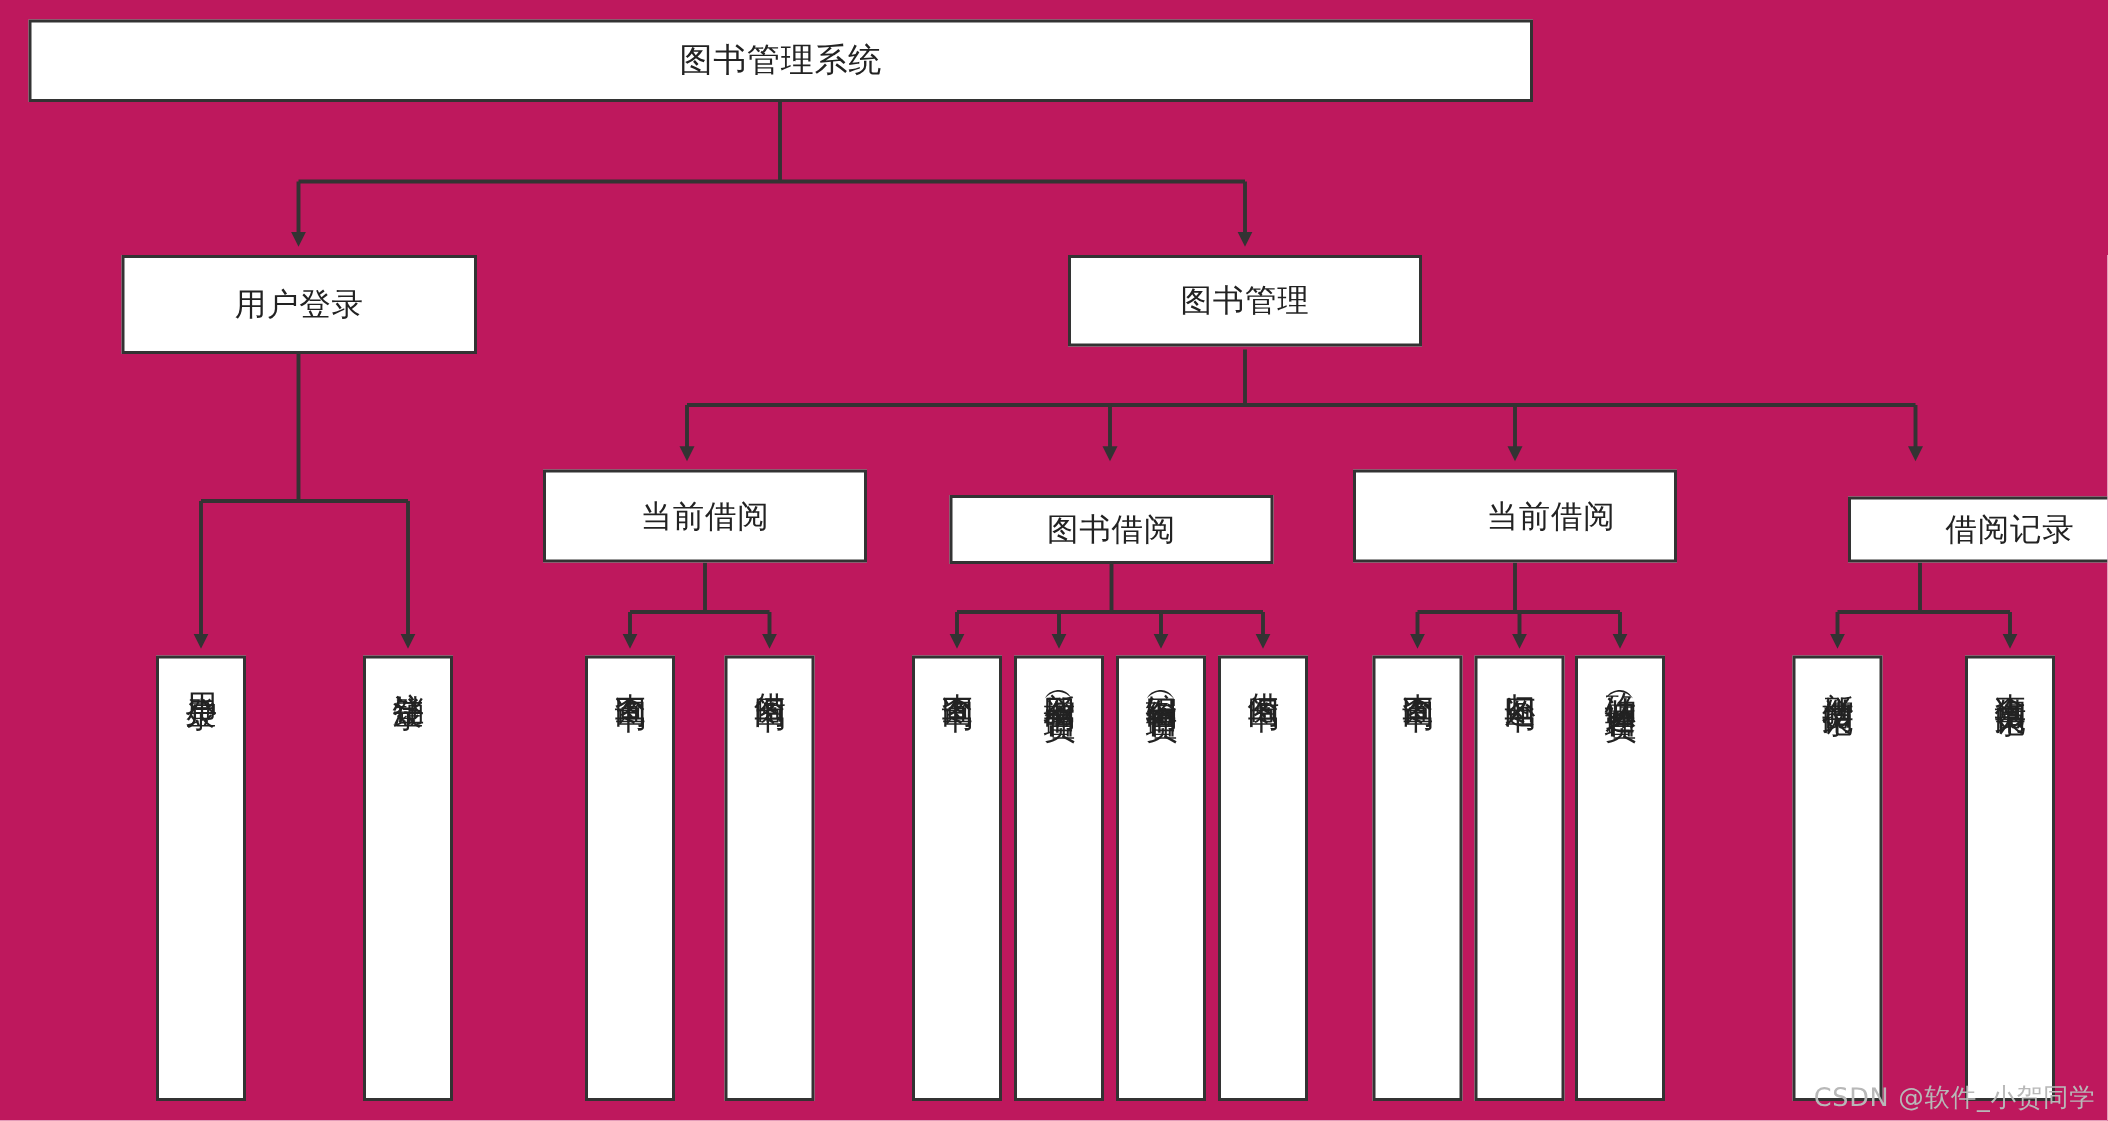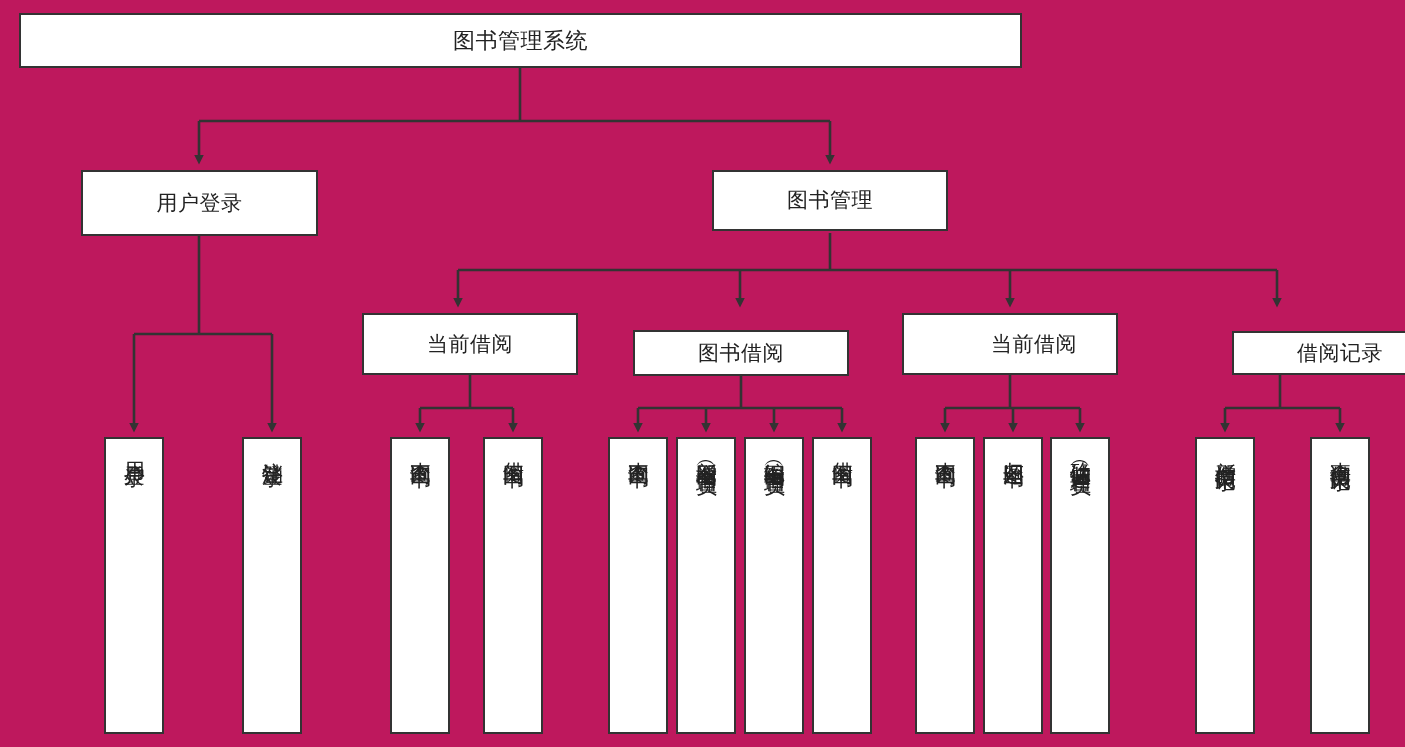--- a/index.html
+++ b/index.html
@@ -181,14 +181,15 @@
   <div class="node vertical" style="left:1050px; top:437px; width:60px; height:297px;">
     <span class="label">确认归还（管理员）</span>
   </div>
   <div class="node vertical" style="left:1195px; top:437px; width:60px; height:297px;">
     <span class="label">新增借阅记录</span>
   </div>
   <div class="node vertical" style="left:1310px; top:437px; width:60px; height:297px;">
     <span class="label">查询借阅记录</span>
   </div>
 
+  <div class="watermark">CSDN @软件_小贺同学</div>
 
 </div>
 
 </body></html>

